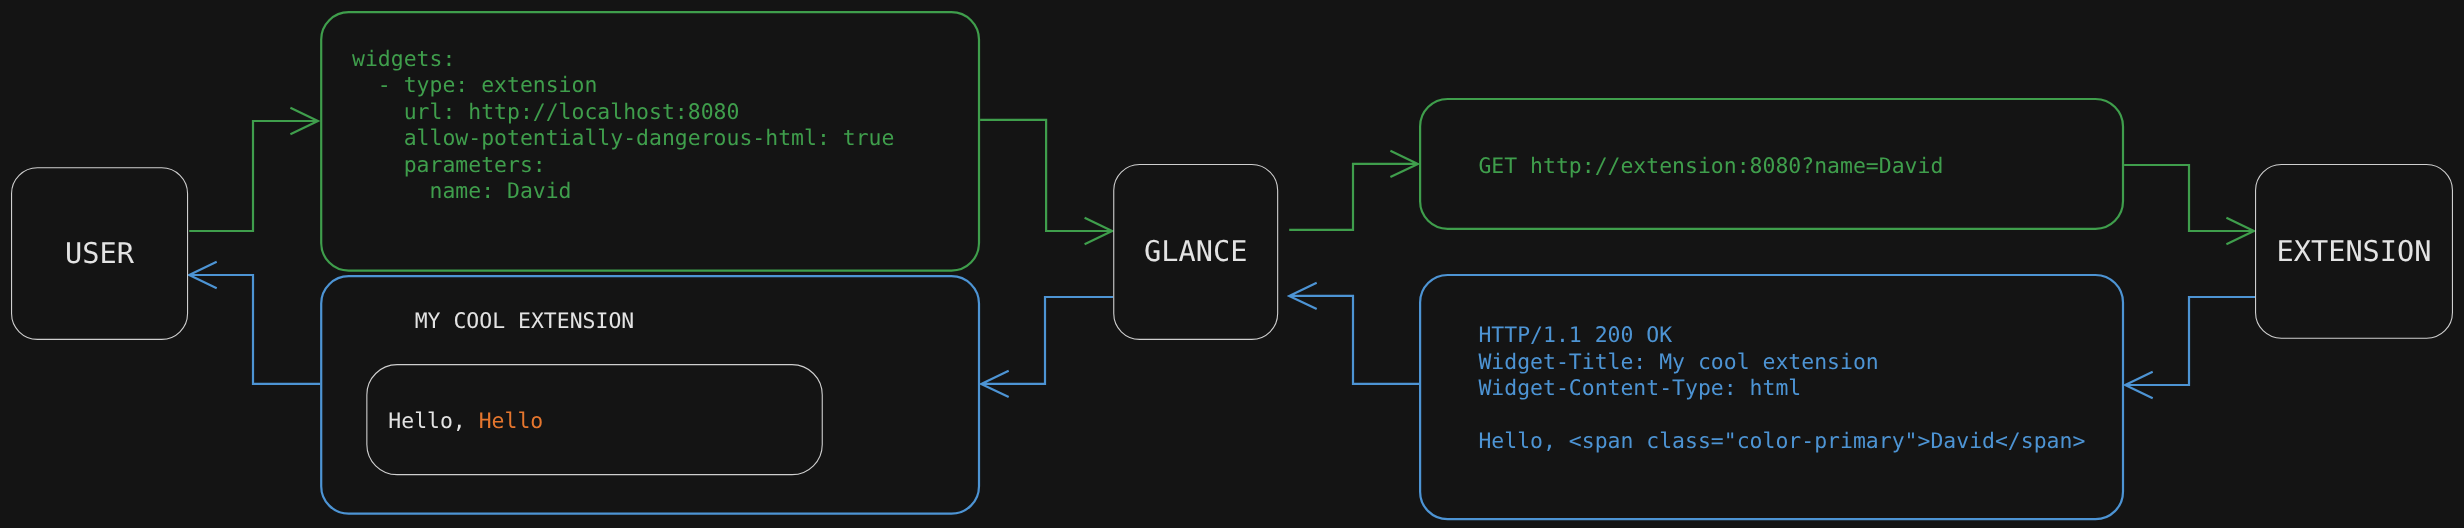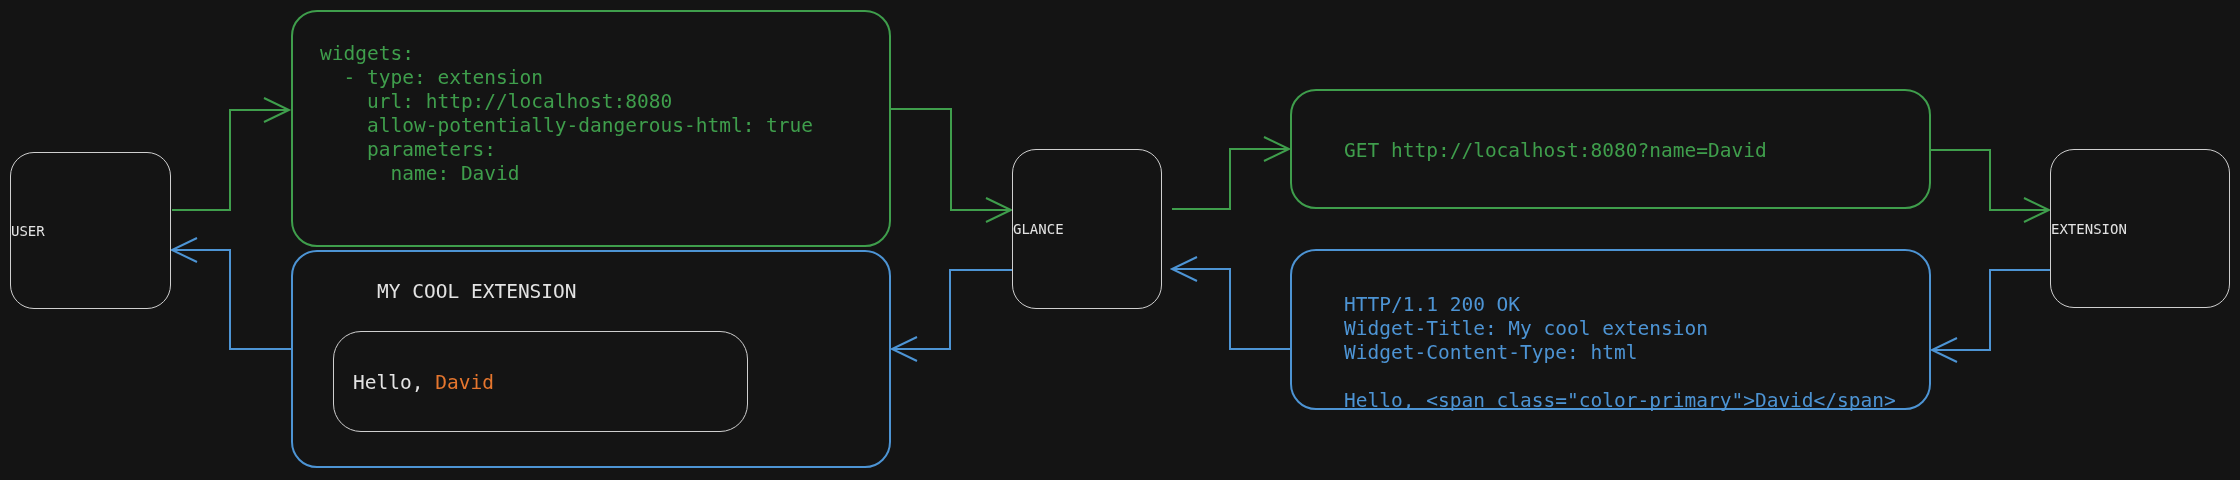--- a/index.html
+++ b/index.html
@@ -17,36 +17,36 @@
     overflow:hidden;
   }
   .wires{position:absolute;left:0;top:0;width:2240px;height:480px;}
   .wire{fill:none;stroke-width:2px;}
   .wire.g{stroke:var(--green);}
   .wire.b{stroke:var(--blue);}
 
   .node{
     position:absolute;box-sizing:border-box;
     border:1.5px solid var(--border-light);border-radius:24px;
-    display:flex;align-items:center;justify-content:flex-start;
-    color:var(--text-light);font-size:14px;letter-spacing:0;
+    display:flex;align-items:center;justify-content:center;
+    color:var(--text-light);font-size:26px;letter-spacing:0;
     background:var(--bg);
   }
   #user{left:10px;top:152px;width:161px;height:157px;}
   #glance{left:1012px;top:149px;width:150px;height:160px;}
   #extension{left:2050px;top:149px;width:180px;height:159px;}
 
   .box{
     position:absolute;box-sizing:border-box;border-radius:26px;background:var(--bg);
   }
   .box.g{border:2px solid var(--green);color:var(--green);}
   .box.b{border:2px solid var(--blue);color:var(--blue);}
   #config{left:291px;top:10px;width:600px;height:237px;}
   #request{left:1290px;top:89px;width:641px;height:120px;}
-  #response{left:1290px;top:249px;width:641px;height:161px;padding-left:48px;}
+  #response{left:1290px;top:249px;width:641px;height:224px;padding-left:48px;}
   #widget{left:291px;top:250px;width:600px;height:218px;border:2px solid var(--blue);color:var(--text-light);}
 
   .code{
     position:absolute;margin:0;
     font-family:"DejaVu Sans Mono","Liberation Mono",monospace;
     font-size:19.5px;line-height:24px;white-space:pre;
   }
   #config .code{left:27px;top:30px;}
   #request .code{left:52px;top:48px;}
   #response .code{left:52px;top:42px;}
@@ -96,31 +96,31 @@
   <div class="box g" id="config">
     <pre class="code">widgets:
   - type: extension
     url: http://localhost:8080
     allow-potentially-dangerous-html: true
     parameters:
       name: David</pre>
   </div>
 
   <div class="box g" id="request">
-    <pre class="code">GET http://localhost:8080?name=David</pre>
+    <pre class="code">GET http://extension:8080?name=David</pre>
   </div>
 
   <div class="box b" id="response">
     <pre class="code">HTTP/1.1 200 OK
 Widget-Title: My cool extension
 Widget-Content-Type: html
 
 Hello, &lt;span class="color-primary"&gt;David&lt;/span&gt;</pre>
   </div>
 
   <div class="box" id="widget">
     <div class="title">MY COOL EXTENSION</div>
     <div class="inner">
-      <div class="greeting"><span>Hello, </span><span class="name">David</span></div>
+      <div class="greeting"><span>Hello, </span><span class="name">Hello</span></div>
     </div>
   </div>
 
 </div>
 
 </body></html>

